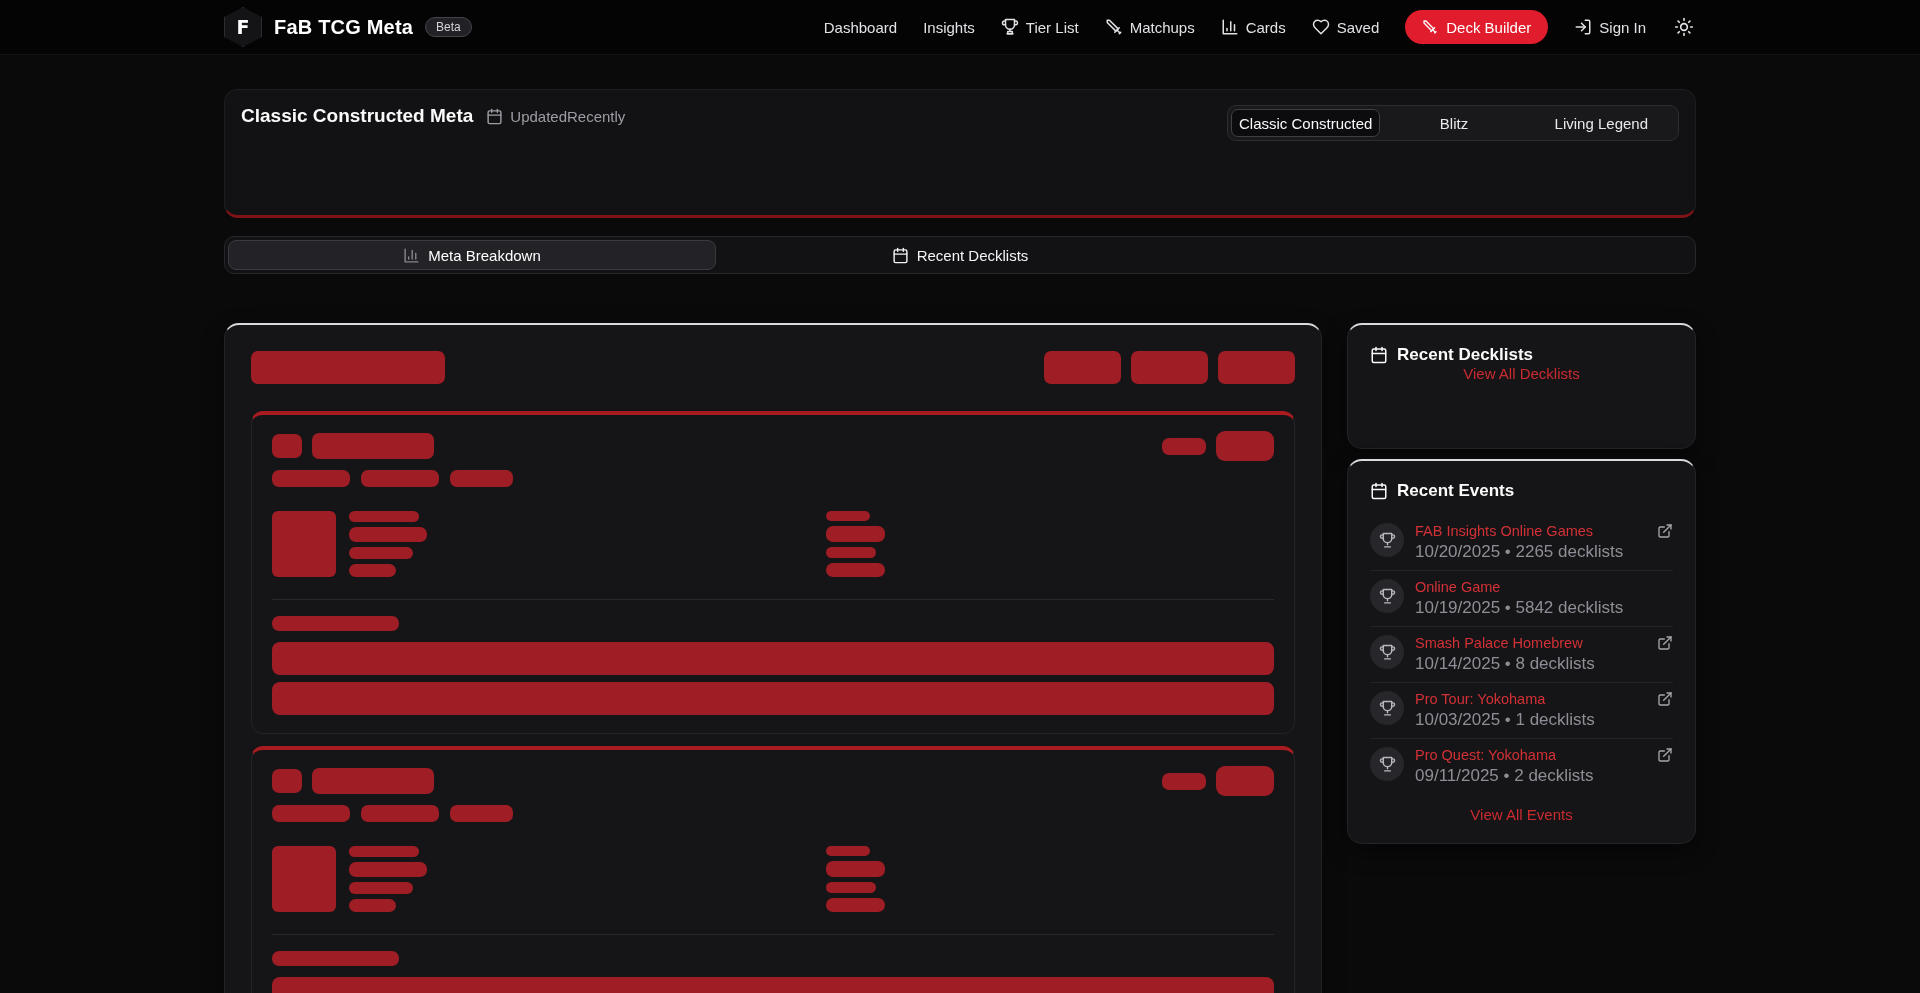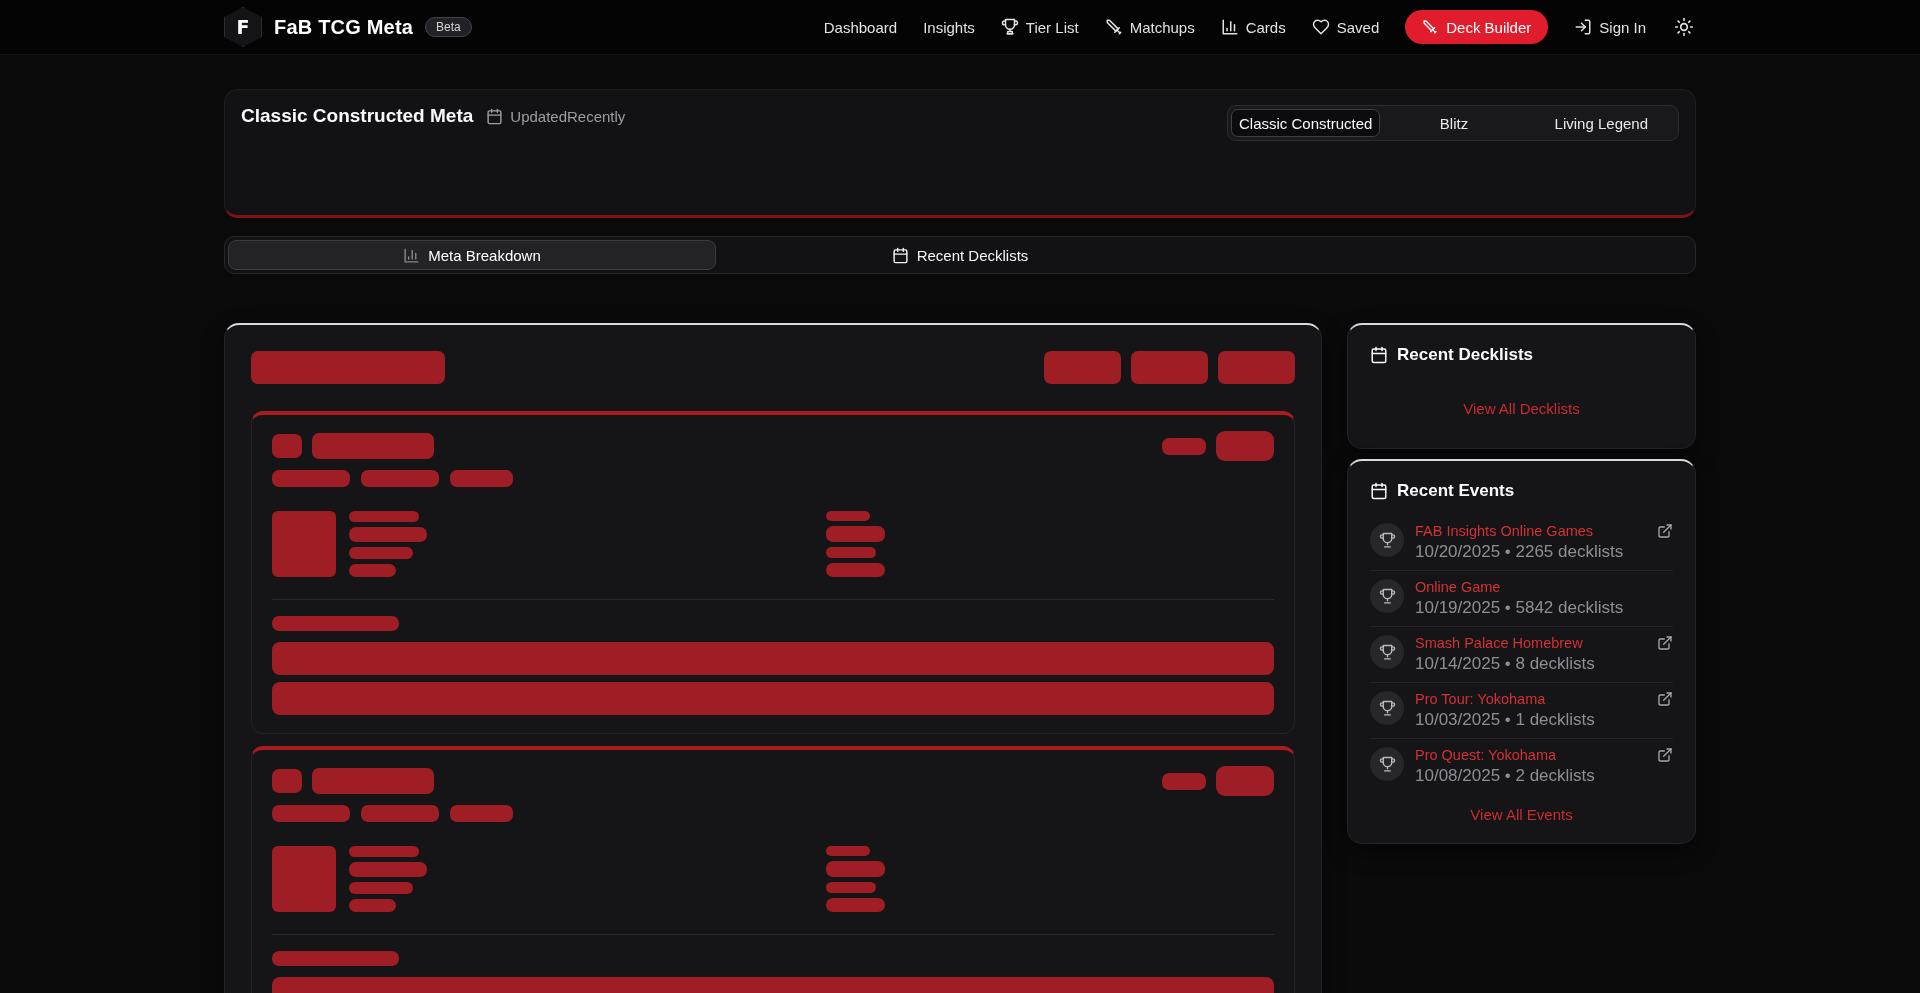--- a/index.html
+++ b/index.html
@@ -109,21 +109,21 @@
   
   .sidebar { width:349px; display:flex; flex-direction:column; gap:10px; }
   .side-card { padding:20px 22px; }
   .side-card-header { display:flex; align-items:center; gap:9px; }
   .side-card-header svg { stroke:#fafafa; }
   .side-card-title { font-size:17px; font-weight:bold; color:#fafafa; }
   .center-link {
     display:block; text-align:center; color:#cb2b30; font-size:15px;
     cursor:pointer; text-decoration:none;
   }
-  .decklists-link { margin-top:35px; }
+  .decklists-link { }
   .events-list { margin-top:14px; }
   .event-row {
     display:flex; align-items:flex-start; gap:11px; padding:8px 0;
     border-bottom:1px solid #242428;
   }
   .event-row:last-of-type { border-bottom:none; }
   .trophy-circle {
     width:34px; height:34px; border-radius:50%; background:#27272b;
     display:flex; align-items:center; justify-content:center; flex-shrink:0;
   }
@@ -495,21 +495,21 @@
               <svg width="17" height="17" viewBox="0 0 24 24" fill="none" stroke-width="2" stroke-linecap="round" stroke-linejoin="round">
                 <path d="M6 9H4.5a2.5 2.5 0 0 1 0-5H6"></path>
                   <path d="M18 9h1.5a2.5 2.5 0 0 0 0-5H18"></path>
                 <path d="M6 2h12v7a6 6 0 0 1-12 0z"></path>
                   <path d="M12 15v3"></path>
                   <path d="M8 21h8"></path>
               </svg>
             </div>
             <div class="event-texts">
               <div class="event-name">Pro Quest: Yokohama</div>
-              <div class="event-meta">10/08/2025 • 2 decklists</div>
+              <div class="event-meta">09/11/2025 • 2 decklists</div>
             </div>
             <span class="ext-link">
               <svg width="16" height="16" viewBox="0 0 24 24" fill="none" stroke-width="2" stroke-linecap="round" stroke-linejoin="round">
                 <path d="M18 13v6a2 2 0 0 1-2 2H5a2 2 0 0 1-2-2V8a2 2 0 0 1 2-2h6"></path>
                   <polyline points="15 3 21 3 21 9"></polyline>
                   <line x1="10" y1="14" x2="21" y2="3"></line>
               </svg>
             </span>
           </div>
 

